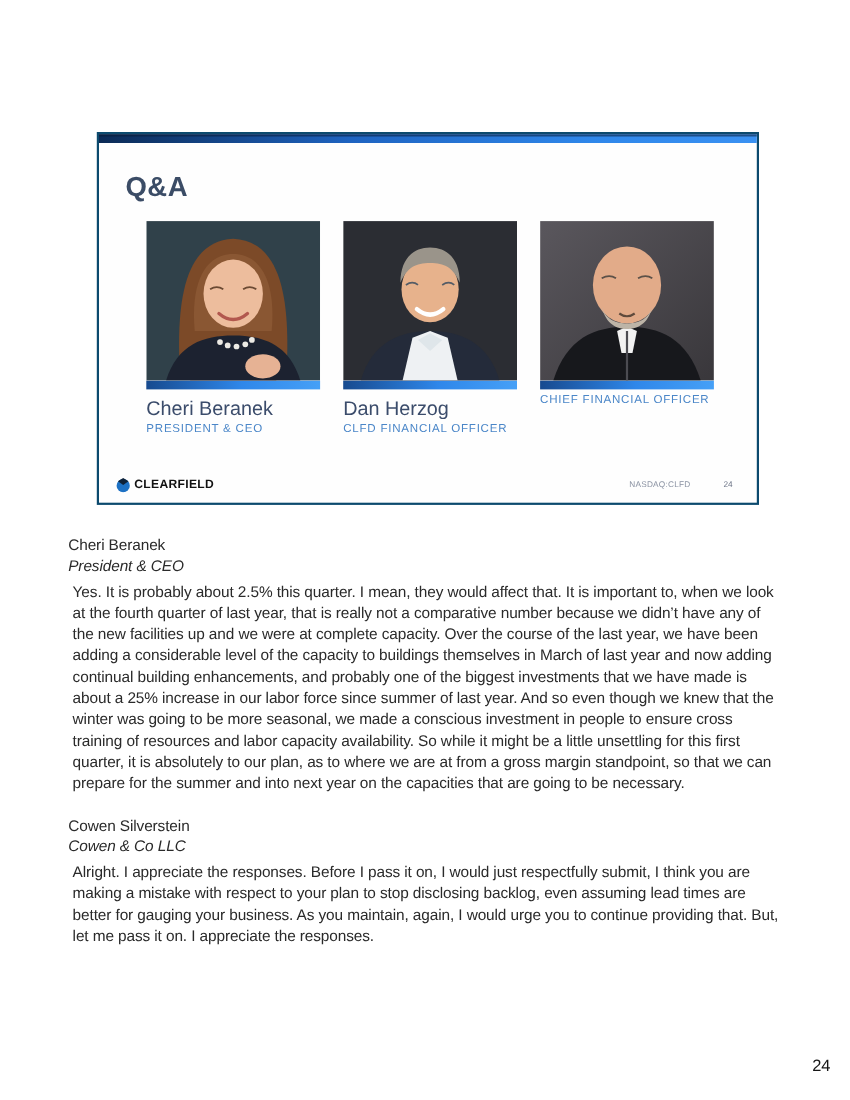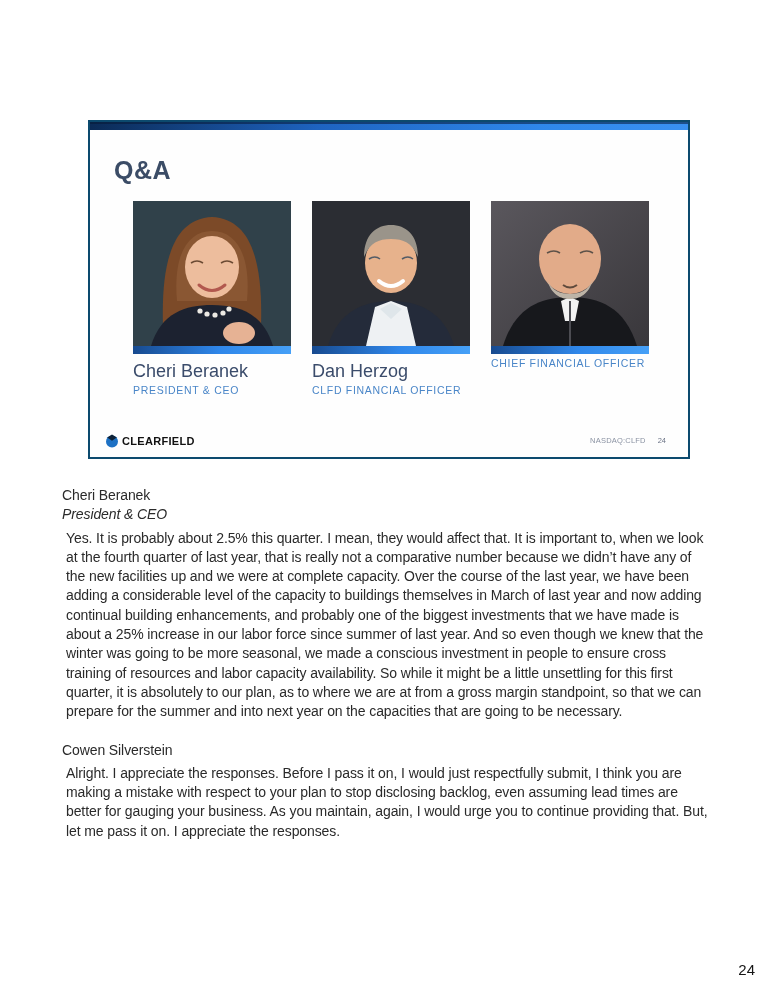--- a/index.html
+++ b/index.html
@@ -66,21 +66,21 @@
   }
   .logo-text {
     font-size: 11px;
     font-weight: 700;
     letter-spacing: 0.3px;
     color: #121212;
   }
   .slide-footer-right {
     position: absolute;
     right: 22px; bottom: 12px;
-    display: flex; align-items: flex-start; gap: 12px; margin-left: 40px;
+    display: flex; align-items: flex-start; gap: 30px; margin-left: 40px;
   }
   .ticker { font-size: 7.5px; color: #8a92a2; letter-spacing: 0.2px; }
   .slide-number { font-size: 7.5px; color: #6a7285; }
 
   
   .transcript {
     position: absolute;
     left: 62px; top: 486px;
     width: 652px;
     font-size: 14px;
@@ -191,18 +191,19 @@
 <div class="transcript">
 
   <div class="entry">
     <div class="speaker">Cheri Beranek</div>
     <div class="affiliation">President &amp; CEO</div>
     <p class="speech">Yes. It is probably about 2.5% this quarter. I mean, they would affect that. It is important to, when we look at the fourth quarter of last year, that is really not a comparative number because we didn’t have any of the new facilities up and we were at complete capacity. Over the course of the last year, we have been adding a considerable level of the capacity to buildings themselves in March of last year and now adding continual building enhancements, and probably one of the biggest investments that we have made is about a 25% increase in our labor force since summer of last year. And so even though we knew that the winter was going to be more seasonal, we made a conscious investment in people to ensure cross training of resources and labor capacity availability. So while it might be a little unsettling for this first quarter, it is absolutely to our plan, as to where we are at from a gross margin standpoint, so that we can prepare for the summer and into next year on the capacities that are going to be necessary.</p>
   </div>
 
   <div class="entry">
     <div class="speaker">Cowen Silverstein</div>
+    <div class="affiliation">Cowen &amp; Co LLC</div>
     <p class="speech">Alright. I appreciate the responses. Before I pass it on, I would just respectfully submit, I think you are making a mistake with respect to your plan to stop disclosing backlog, even assuming lead times are better for gauging your business. As you maintain, again, I would urge you to continue providing that. But, let me pass it on. I appreciate the responses.</p>
   </div>
 
 </div>
 
 <div class="page-number">24</div>
 
 </body></html>

